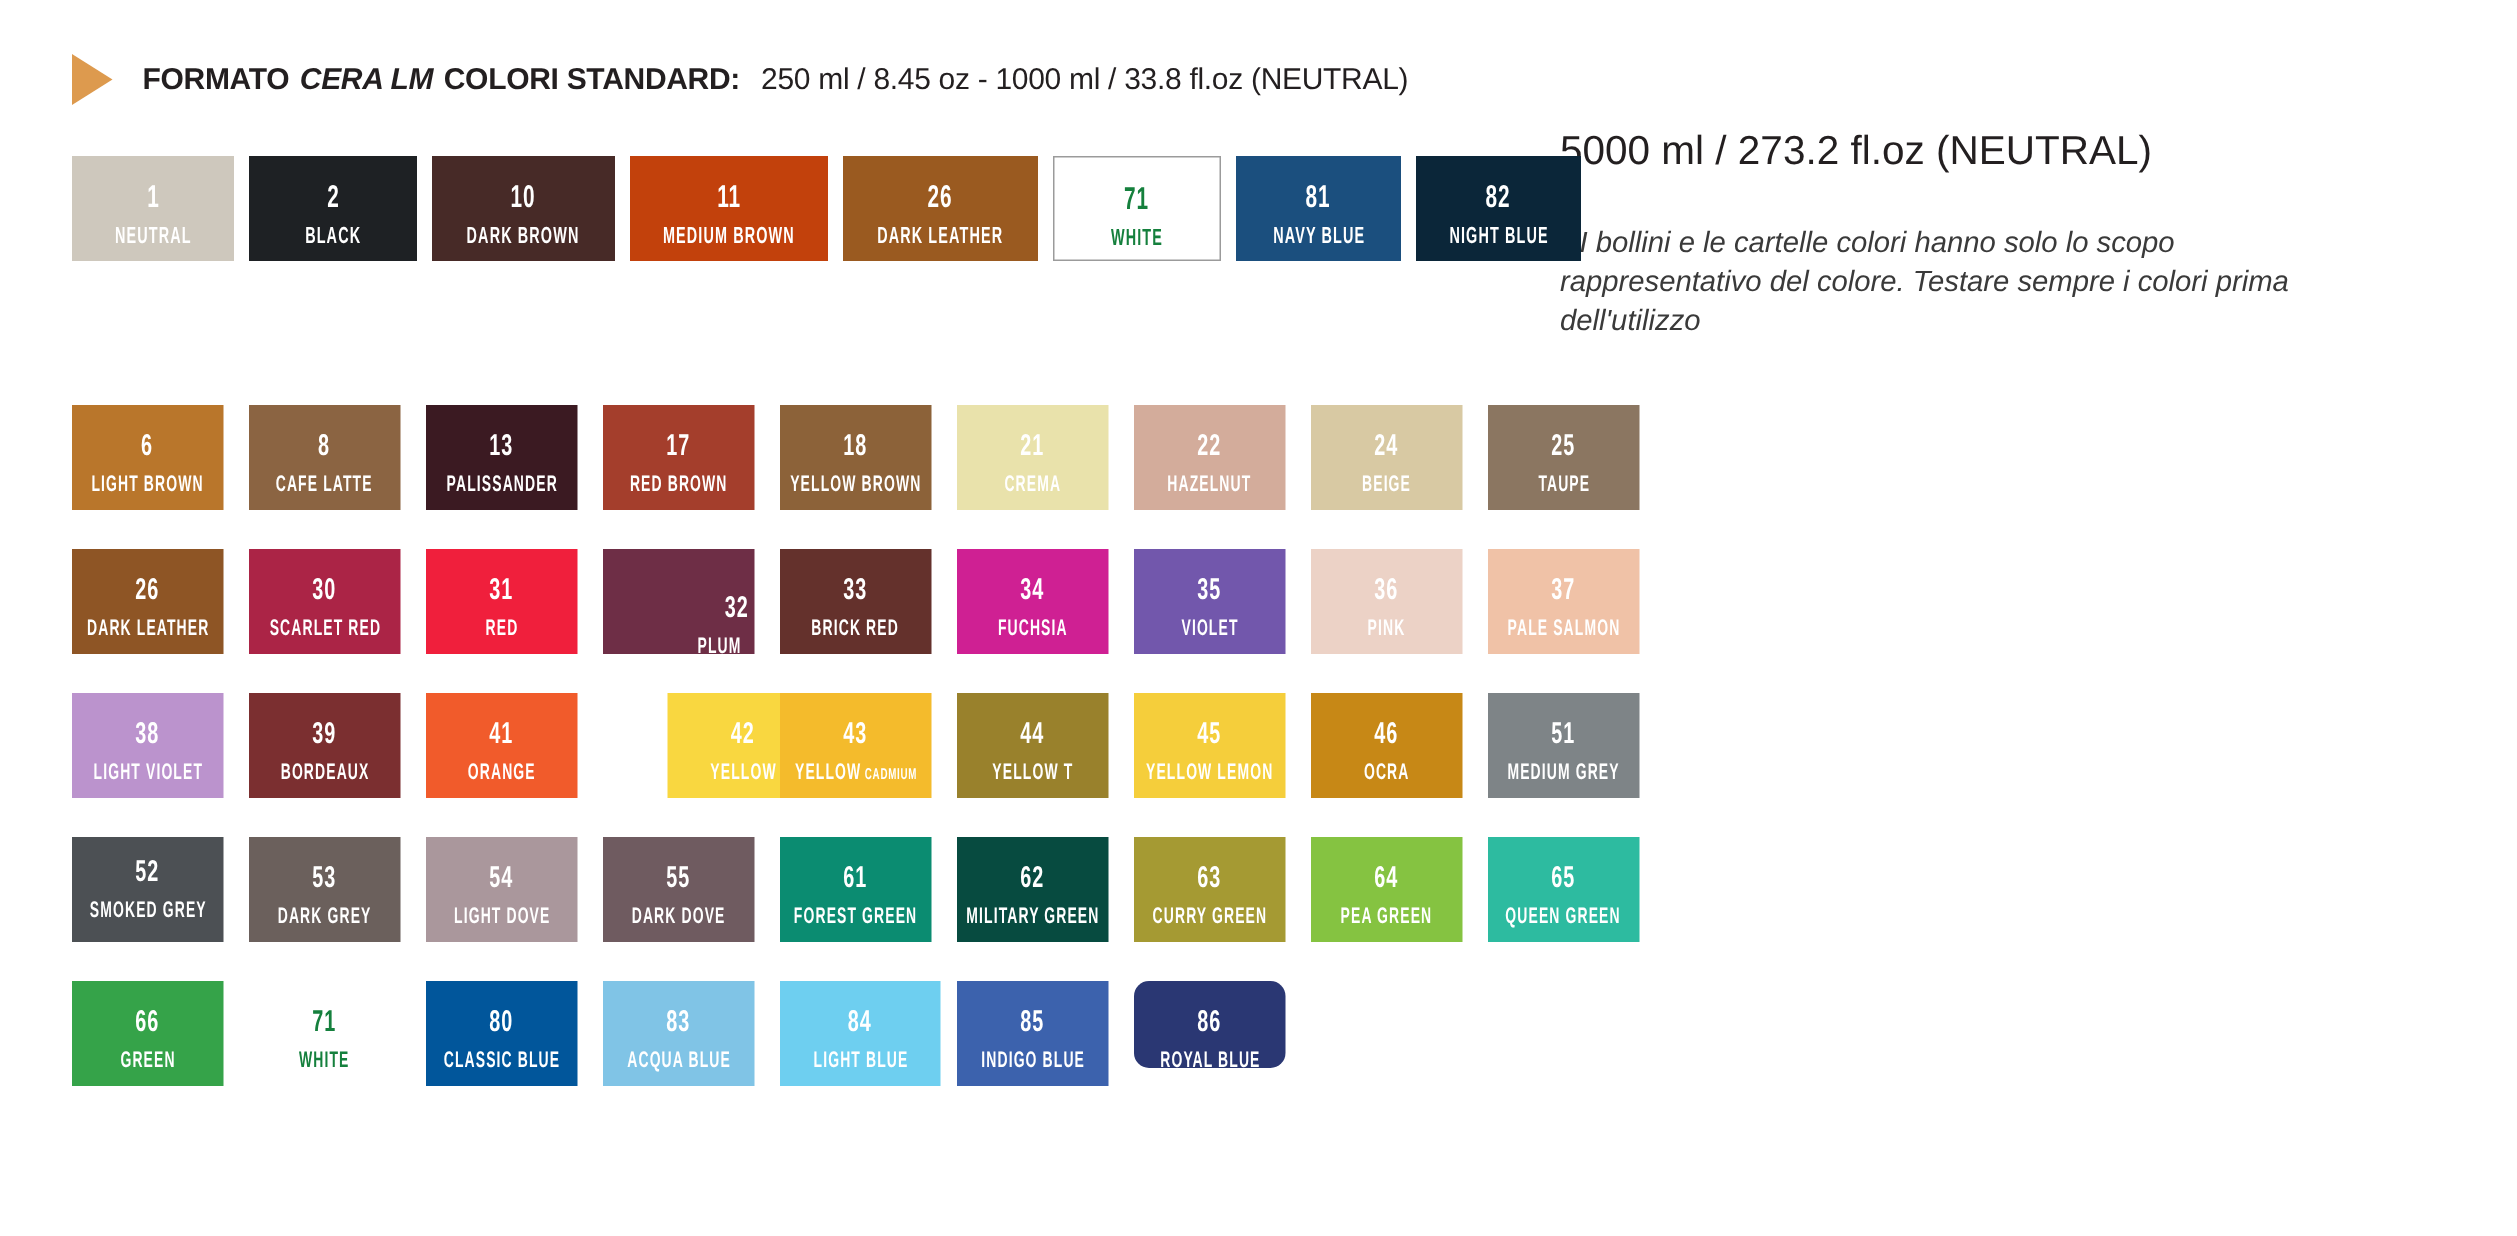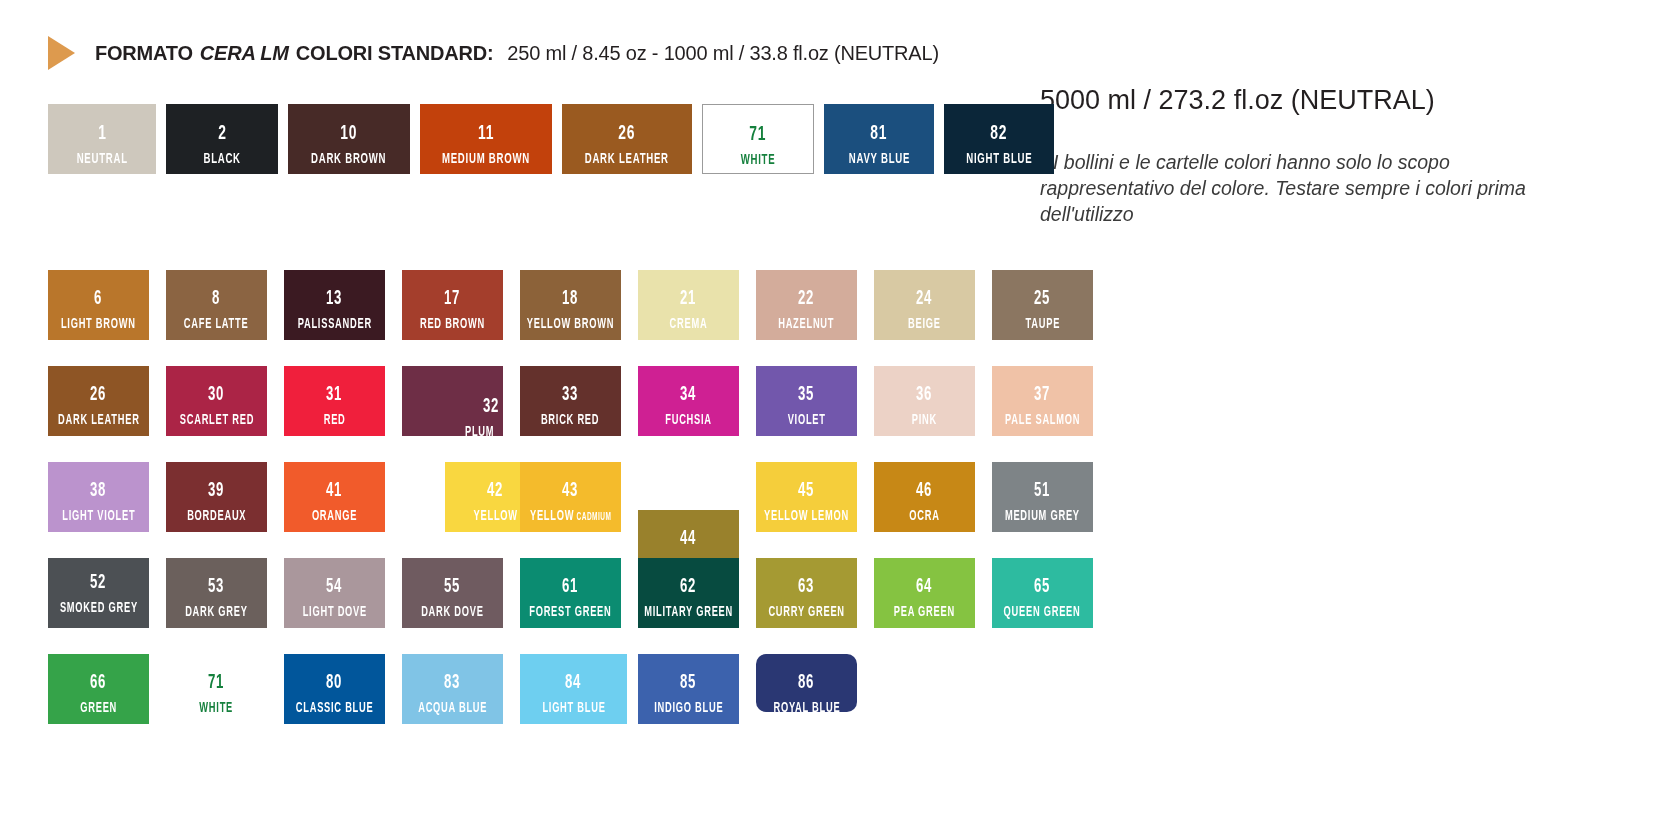--- a/index.html
+++ b/index.html
@@ -219,21 +219,21 @@
         <div class="nm" style="margin-top: 8px;">ORANGE</div>
       </div>
       <div class="swatch " style="left: 402px; top: 462px; width: 101px; height: 70px; background: rgb(249, 215, 64); padding-top: 17px; margin-left: 43px;">
         <div class="num">42</div>
         <div class="nm" style="margin-top: 8px;">YELLOW</div>
       </div>
       <div class="swatch " style="left: 520px; top: 462px; width: 101px; height: 70px; background: rgb(244, 187, 44); padding-top: 17px;">
         <div class="num">43</div>
         <div class="nm" style="margin-top: 8px;">YELLOW<span class="small"> CADMIUM</span></div>
       </div>
-      <div class="swatch " style="left: 638px; top: 462px; width: 101px; height: 70px; background: rgb(153, 129, 44); padding-top: 17px; margin-top: 48px;">
+      <div class="swatch " style="left: 638px; top: 462px; width: 101px; height: 70px; background: rgb(153, 129, 44); padding-top: 17px;">
         <div class="num">44</div>
         <div class="nm" style="margin-top: 8px;">YELLOW T</div>
       </div>
       <div class="swatch " style="left: 756px; top: 462px; width: 101px; height: 70px; background: rgb(245, 206, 59); padding-top: 17px;">
         <div class="num">45</div>
         <div class="nm" style="margin-top: 8px;">YELLOW LEMON</div>
       </div>
       <div class="swatch " style="left: 874px; top: 462px; width: 101px; height: 70px; background: rgb(199, 136, 22); padding-top: 17px;">
         <div class="num">46</div>
         <div class="nm" style="margin-top: 8px;">OCRA</div>

